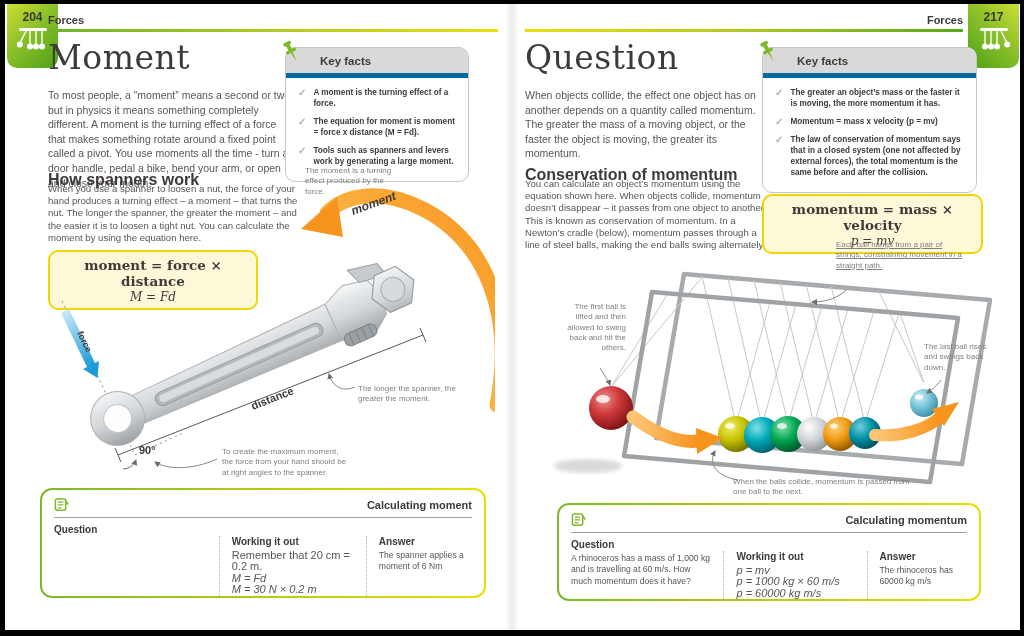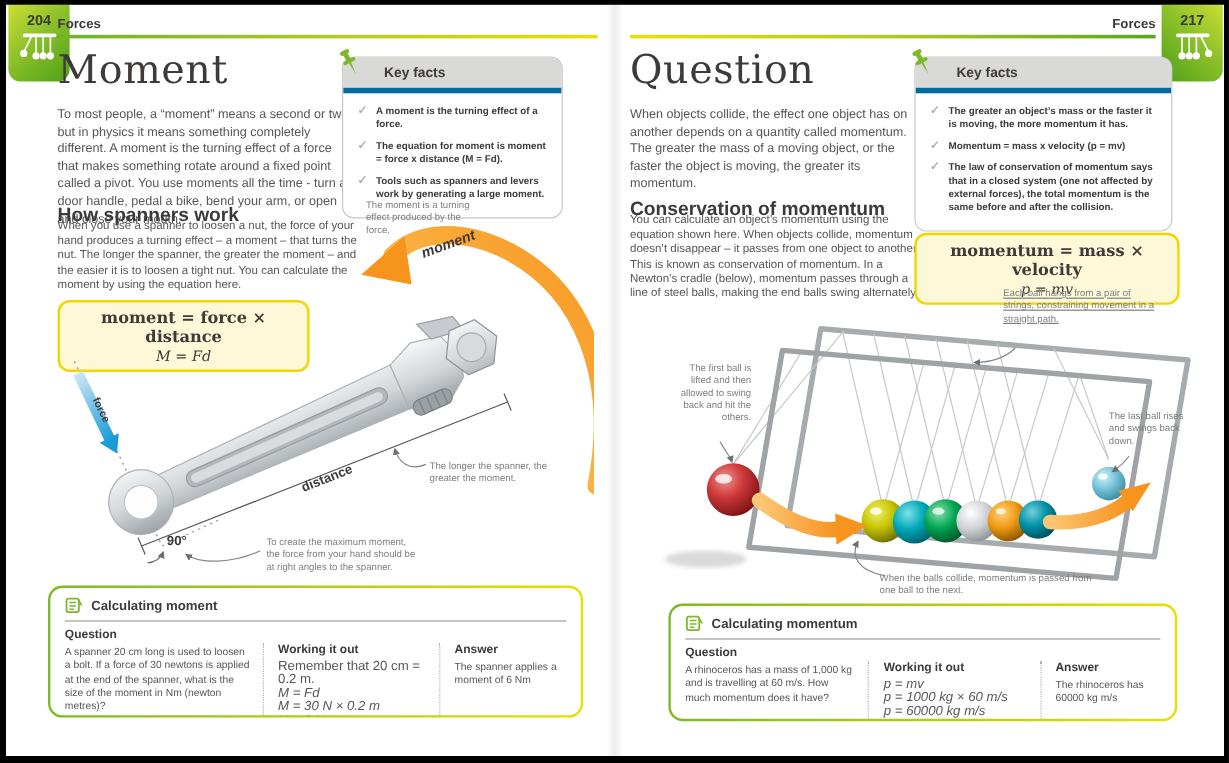--- a/index.html
+++ b/index.html
@@ -27,21 +27,21 @@
   .kf-body{padding:9px 10px 7px 12px;}
   .kf-item{display:flex;gap:7px;margin-bottom:7px;font-size:8.2px;font-weight:bold;line-height:11px;color:#3e3a39;}
   .tick{color:#adb1aa;font-size:10px;line-height:11px;}
   
   .eqbox{background:#fdf8d8;border:2px solid #f2d600;border-radius:10px;text-align:center;font-family:"DejaVu Serif","Liberation Serif",serif;padding:5px 4px 4px 4px;}
   .eq1{font-size:13.5px;color:#3e3a39;font-weight:bold;}
   .eq2{font-size:12px;font-style:italic;color:#3e3a39;margin-top:1px;}
   
   .calc{background:linear-gradient(90deg,#7cb928,#e8e000);border-radius:12px;padding:2px;}
   .calc-in{background:#fff;border-radius:10px;padding:7px 12px 6px 12px;height:100%;box-sizing:border-box;overflow:hidden;}
-  .calc-head{display:flex;align-items:center;gap:7px;font-size:11px;font-weight:bold;color:#3e3a39;}
+  .calc-head{display:flex;align-items:center;gap:7px;font-size:11px;font-weight:bold;color:#3e3a39;justify-content:space-between;}
   .calc-div{height:1px;background:#9d9fa2;margin:5px 0 6px 0;}
   .calc-cols{display:flex;}
   .col h4{margin:0 0 3px 0;font-size:10px;font-weight:bold;color:#3e3a39;}
   .col p{margin:0;font-size:8.6px;line-height:11.3px;color:#54565a;}
   .col .ln{font-size:11px;line-height:11.3px;color:#54565a;}
   .it{font-style:italic;}
   .sep{border-left:1px dotted #b3b3b3;padding-left:12px;margin-top:12px;}
   .cap{position:absolute;font-size:8px;line-height:10.3px;color:#7d7f82;}
   .rt{text-align:right;}
   svg text{font-family:"Liberation Sans",sans-serif;}
@@ -182,21 +182,20 @@
         <line x1="4" y1="8.5" x2="10" y2="8.5" stroke="#7cb928" stroke-width="1.3"></line>
         <line x1="4" y1="11.5" x2="8" y2="11.5" stroke="#7cb928" stroke-width="1.3"></line>
         <line x1="12" y1="3" x2="15" y2="8" stroke="#7cb928" stroke-width="1.6"></line>
       </svg>
       <span>Calculating moment</span>
     </div>
     <div class="calc-div"></div>
     <div class="calc-cols">
       <div class="col" style="width:38%;padding-right:10px;">
         <h4>Question</h4>
-        <p>A spanner 20 cm long is used to loosen a bolt. If a force of 30 newtons is applied at the end of the spanner, what is the size of the moment in Nm (newton metres)?</p>
       </div>
       <div class="col sep" style="width:36%;padding-right:8px;box-sizing:border-box;">
         <h4>Working it out</h4>
         <div class="ln">Remember that 20 cm = 0.2 m.</div>
         <div class="ln it">M = Fd</div>
         <div class="ln it">M = 30 N × 0.2 m</div>
         <div class="ln it">M = 6 Nm</div>
       </div>
       <div class="col sep" style="width:26%;box-sizing:border-box;">
         <h4>Answer</h4>

